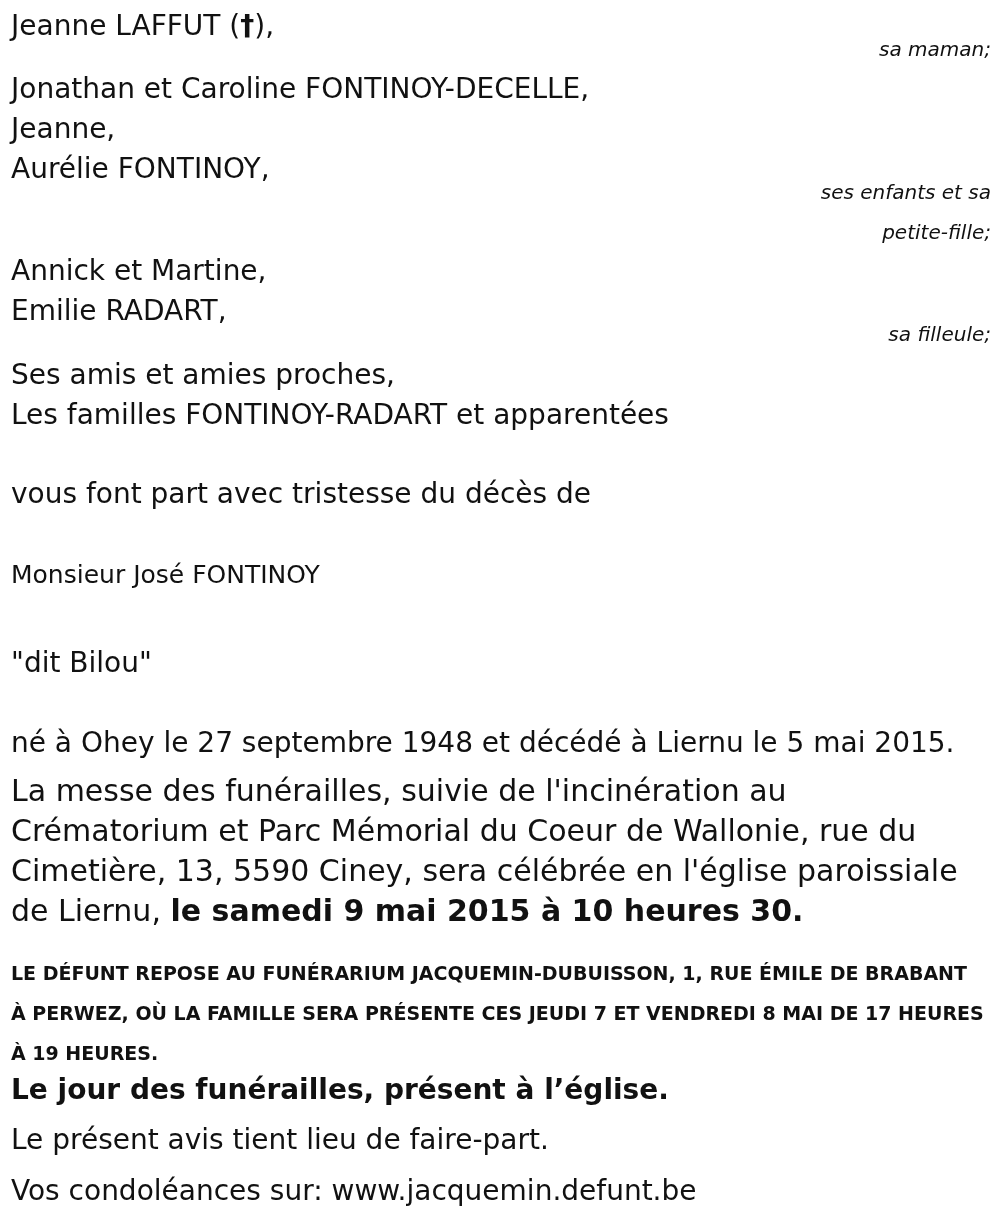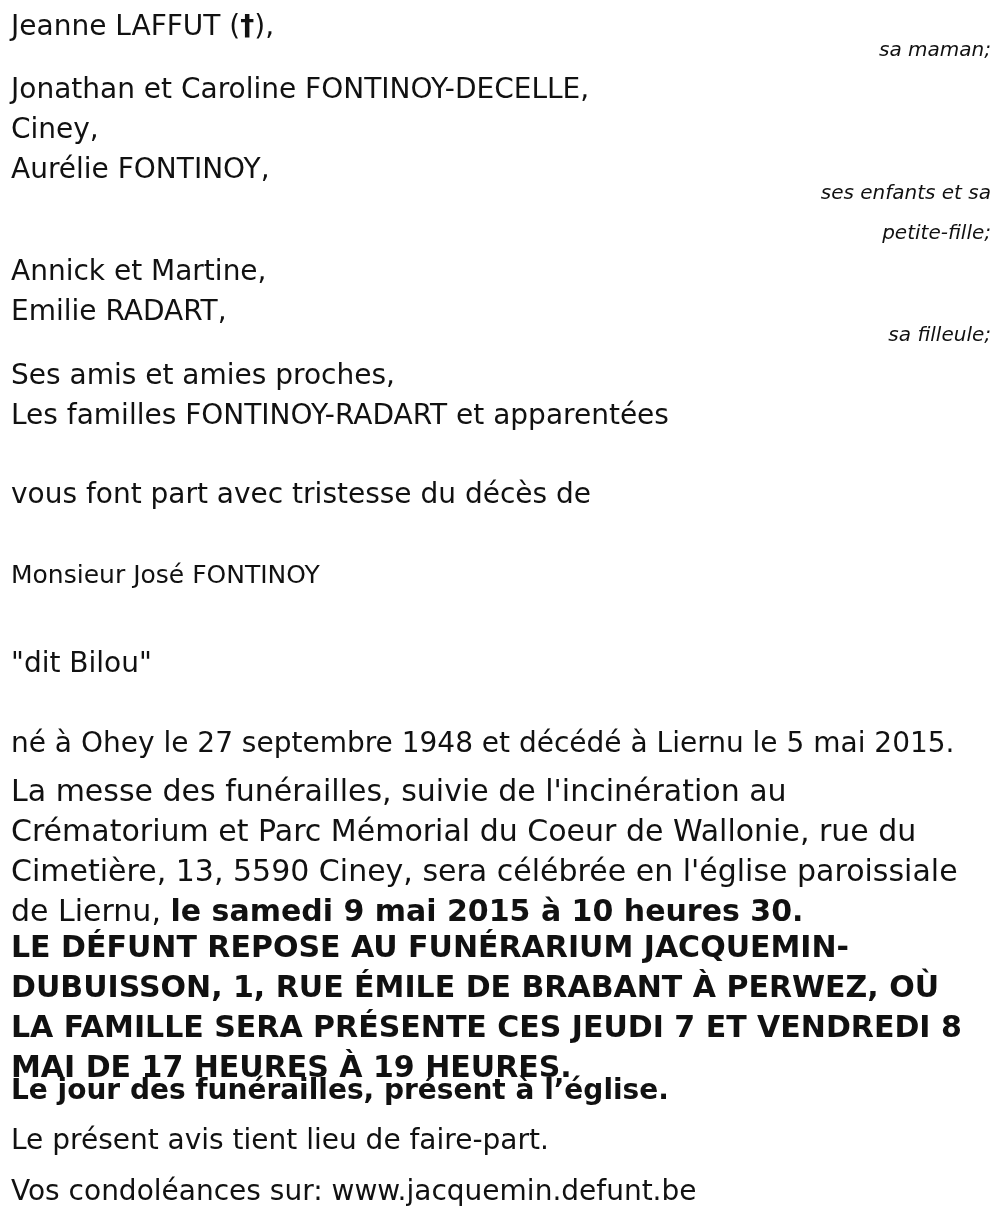--- a/index.html
+++ b/index.html
@@ -60,21 +60,21 @@
   </style>
 </head>
 <body>
 
 <div class="doc">
 
   <div class="line" style="top:6px;"><span>Jeanne LAFFUT</span><span> (</span><span style="font-weight:bold;">†</span><span>),</span></div>
   <div class="role" style="top:29px;">sa maman;</div>
 
   <div class="line" style="top:69px;">Jonathan et Caroline FONTINOY-DECELLE,</div>
-  <div class="line" style="top:109px;">Ciney,</div>
+  <div class="line" style="top:109px;">Jeanne,</div>
   <div class="line" style="top:149px;">Aurélie FONTINOY,</div>
   <div class="role" style="top:172px;">ses enfants et sa</div>
   <div class="role" style="top:212px;">petite-fille;</div>
 
   <div class="line" style="top:251px;text-align:center;">Annick et Martine,</div>
   <div class="line" style="top:291px;">Emilie RADART,</div>
   <div class="role" style="top:314px;">sa filleule;</div>
 
   <div class="line" style="top:355px;">Ses amis et amies proches,</div>
   <div class="line" style="top:395px;">Les familles FONTINOY-RADART et apparentées</div>
@@ -82,21 +82,21 @@
   <div class="line" style="top:474px;">vous font part avec tristesse du décès de</div>
 
   <div class="title" style="top:553px;">Monsieur José FONTINOY</div>
 
   <div class="line" style="top:643px;">"dit Bilou"</div>
 
   <div class="line" style="top:723px;">né à Ohey le 27 septembre 1948 et décédé à Liernu le 5 mai 2015.</div>
 
   <div class="para" style="top:771px;"><span>La messe des funérailles, suivie de l'incinération au Crématorium et Parc Mémorial du Coeur de Wallonie, rue du Cimetière, 13, 5590 Ciney, sera célébrée en l'église paroissiale de Liernu, </span><span class="bold">le samedi 9 mai 2015 à 10 heures 30.</span></div>
 
-  <div class="para caps" style="top:927px; font-size:30px;">LE DÉFUNT REPOSE AU FUNÉRARIUM JACQUEMIN-DUBUISSON, 1, RUE ÉMILE DE BRABANT À PERWEZ, OÙ LA FAMILLE SERA PRÉSENTE CES JEUDI 7 ET VENDREDI 8 MAI DE 17 HEURES À 19 HEURES.</div>
+  <div class="para caps" style="top:953px; font-size:19px;">LE DÉFUNT REPOSE AU FUNÉRARIUM JACQUEMIN-DUBUISSON, 1, RUE ÉMILE DE BRABANT À PERWEZ, OÙ LA FAMILLE SERA PRÉSENTE CES JEUDI 7 ET VENDREDI 8 MAI DE 17 HEURES À 19 HEURES.</div>
 
   <div class="line bold" style="top:1070px;">Le jour des funérailles, présent à l’église.</div>
 
   <div class="line" style="top:1120px;">Le présent avis tient lieu de faire-part.</div>
 
   <div class="line" style="top:1171px;">Vos condoléances sur: www.jacquemin.defunt.be</div>
 
 </div>
 
 </body></html>

